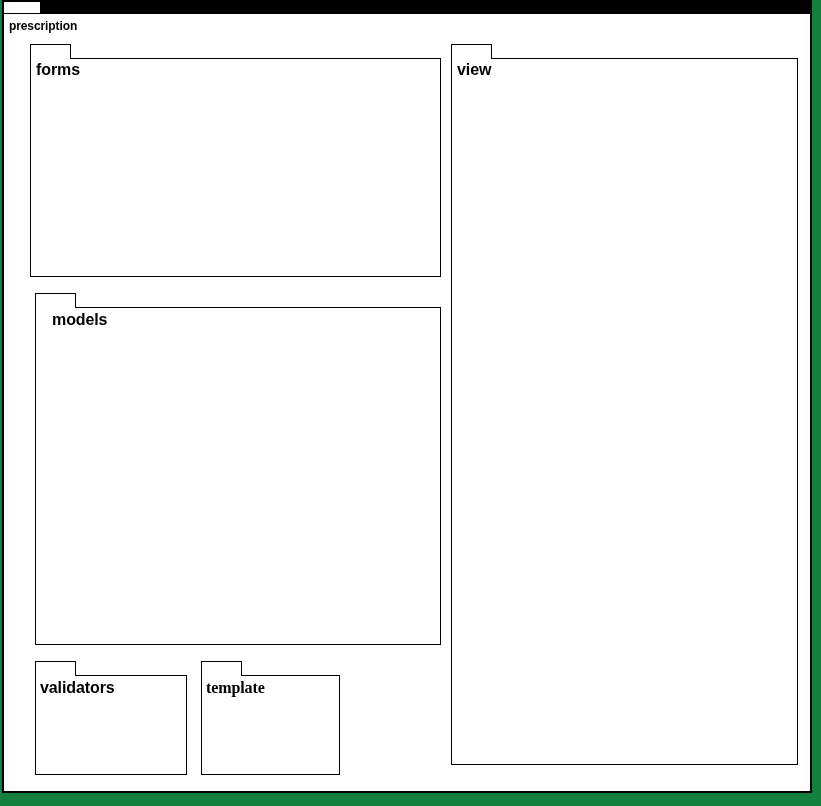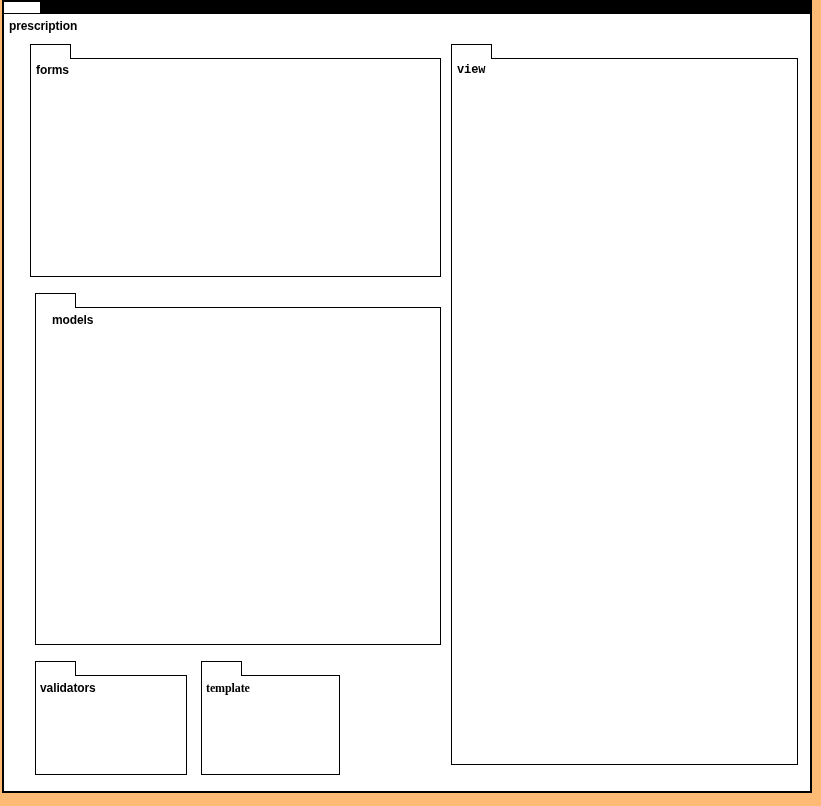--- a/index.html
+++ b/index.html
@@ -9,21 +9,21 @@
     background: #ffffff;
   }
   body {
     font-family: "Liberation Sans", sans-serif;
     color: #000000;
   }
   #canvas {
     position: relative;
     width: 821px;
     height: 806px;
-    background: #fdba74;
+    background: #15803d;
     overflow: hidden;
   }
   
   .abs { position: absolute; box-sizing: border-box; }
 
   
   .banner {
     background: #000000;
   }
   
@@ -52,21 +52,21 @@
     background: #ffffff;
     z-index: 3;
   }
   .pkg-body {
     border: 1.6px solid #000000;
     background: #ffffff;
     z-index: 2;
   }
   .pkg-title {
     position: absolute;
-    font-size: 12px;
+    font-size: 16px;
     font-weight: bold;
     line-height: 14px;
     letter-spacing: -0.1px;
     color: #000000;
     white-space: nowrap;
     z-index: 4;
   }
 
   
   .cls {
@@ -165,21 +165,21 @@
   <div class="abs cls" style="left:54px; top:706px; width:103px; height:50px;">
     <span>PatternValidator</span>
   </div>
 
   <div class="abs pkg-tab" style="left:201px; top:661px; width:41px; height:15px;"></div>
   <div class="abs pkg-body" style="left:201px; top:675px; width:139px; height:100px;"></div>
   <div class="pkg-title" style="left:206px; top:681px;font-family:Liberation Serif, serif;">template</div>
 
   <div class="abs pkg-tab" style="left:451px; top:44px; width:41px; height:15px;"></div>
   <div class="abs pkg-body" style="left:451px; top:58px; width:347px; height:707px;"></div>
-  <div class="pkg-title" style="left:457px; top:63px;font-family:Liberation Mono, monospace;">view</div>
+  <div class="pkg-title" style="left:457px; top:63px;">view</div>
 
   <div class="abs cls" style="left:460px; top:110px; width:141px; height:51px;">
     <span>AutoCompleteCid</span>
   </div>
   <div class="abs cls" style="left:460px; top:175px; width:141px; height:51px;">
     <span>AutoCompleteExam</span>
   </div>
   <div class="abs cls" style="left:460px; top:240px; width:141px; height:51px;">
     <span>AutoCompleteMedicine</span>
   </div>

